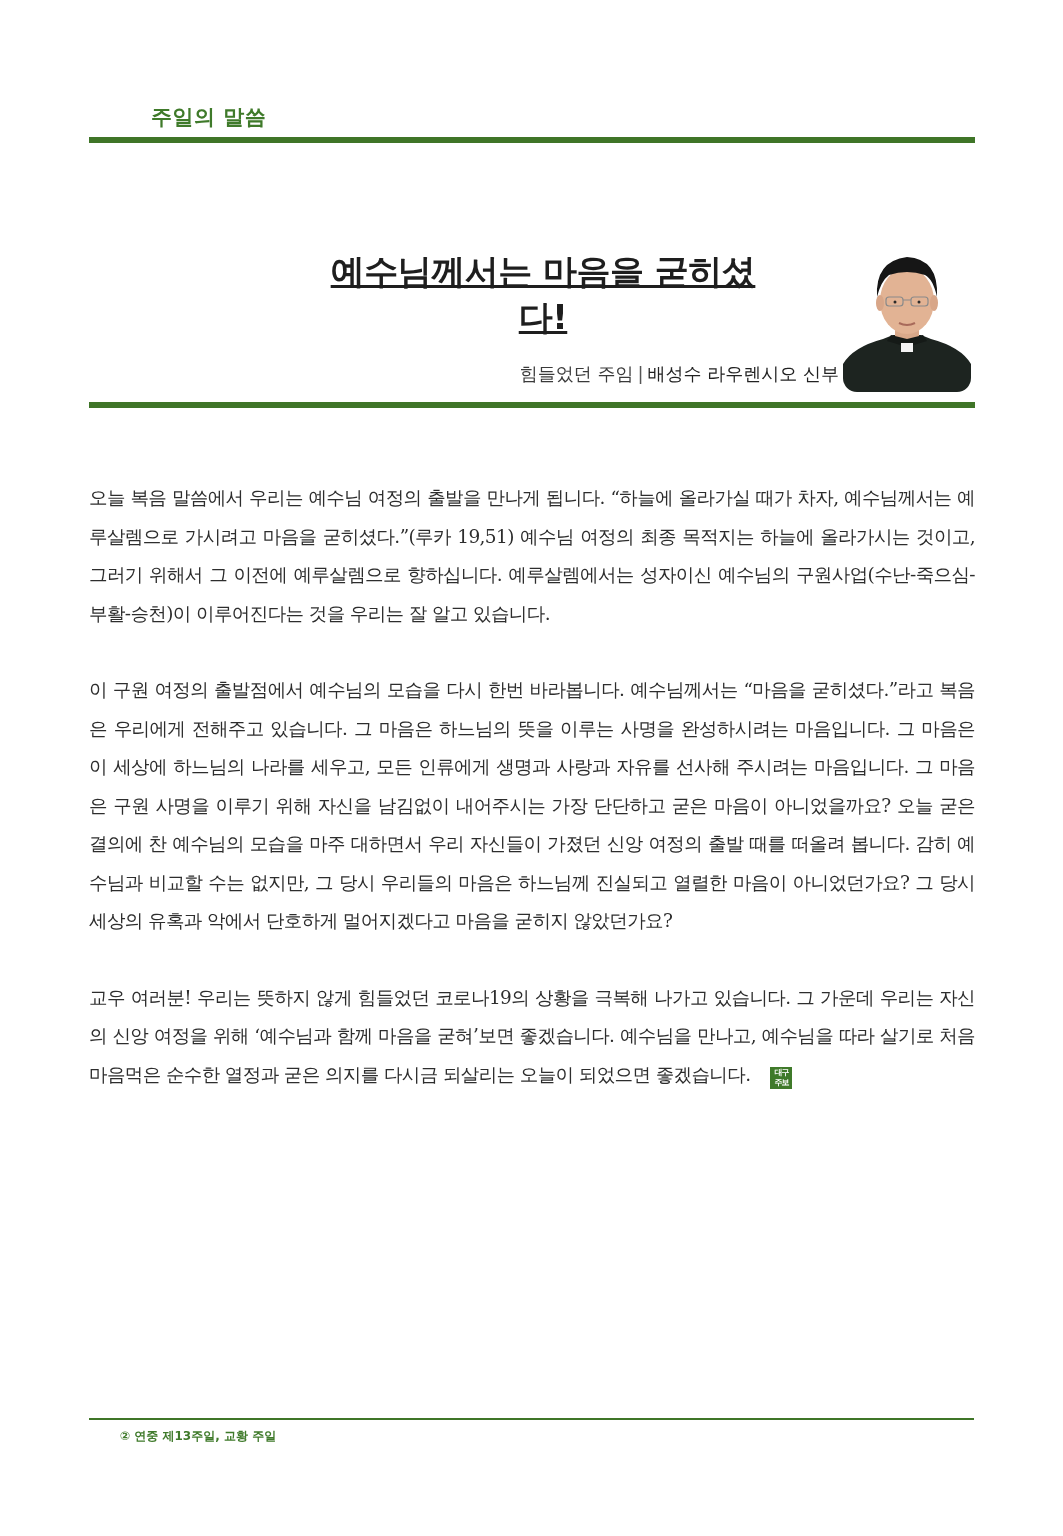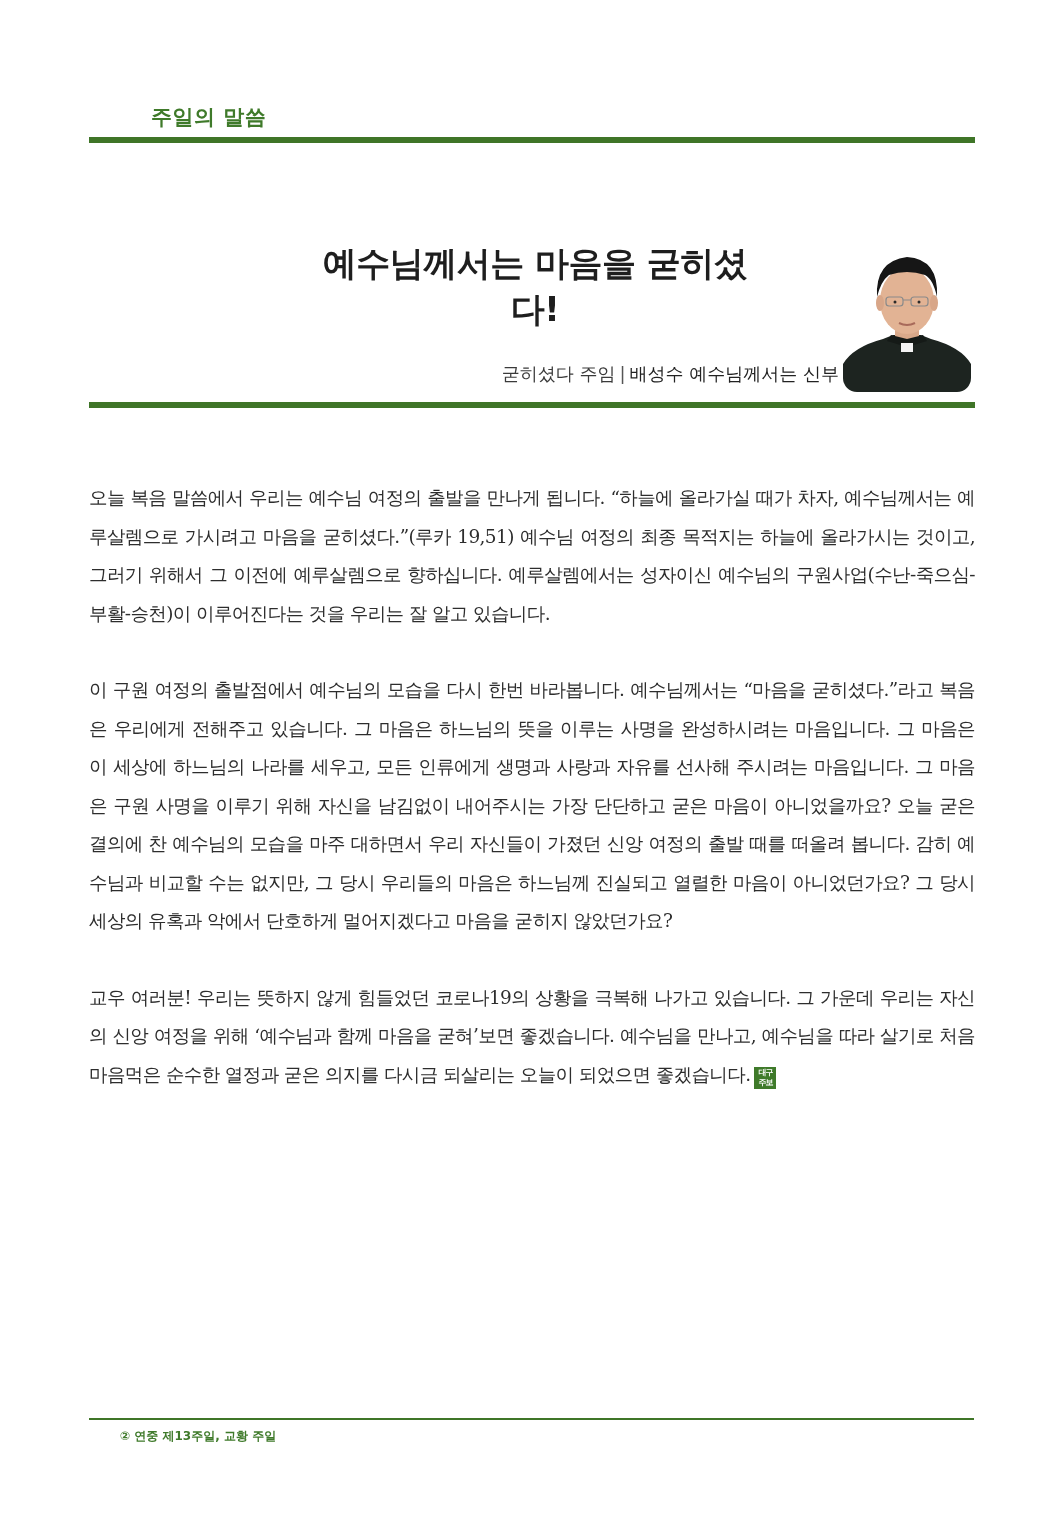--- a/index.html
+++ b/index.html
@@ -39,42 +39,42 @@
     .body-text {
       position: absolute; left: 89px; top: 479px; width: 886px;
       font-family: "DejaVu Serif", "Liberation Serif", serif;
       font-size: 18.5px; line-height: 38.5px; color: #2d2d2d;
       text-align: justify; letter-spacing: -0.6px;
     }
     .body-text p { margin: 0 0 38px 0; }
     .end-mark {
       display: inline-block; width: 22px; height: 22px; background: #3f7a2a;
       color: #ffffff; font-size: 8px; line-height: 10px; text-align: center;
-      vertical-align: -4px; margin-left: 4px; padding-top: 1px; box-sizing: border-box;
+      vertical-align: -4px; margin-left: 20px; padding-top: 1px; box-sizing: border-box;
       font-family: "DejaVu Sans", sans-serif; font-weight: bold; letter-spacing: -1px;
     }
     .rule-foot {
       position: absolute; left: 89px; top: 1418px; width: 885px; height: 2px;
       background: #3f7528;
     }
     .footer-label {
       position: absolute; left: 100px; top: 1428px;
       font-size: 12px; font-weight: bold; color: #3f7a2a; margin-left: 20px;
     }
   </style>
 </head>
 <body>
 
 <div class="section-label">주일의 말씀</div>
 <div class="rule-top"></div>
 
-<h1 class="title" style="margin:0;">예수님께서는 마음을 굳히셨다!</h1>
+<h1 class="title" style="margin:8px;text-decoration:underline;">예수님께서는 마음을 굳히셨다!</h1>
 
 <div class="byline">
-  <span>굳히셨다 주임</span><span class="sep">|</span><span class="name">배성수 예수님께서는 신부</span>
+  <span>힘들었던 주임</span><span class="sep">|</span><span class="name">배성수 라우렌시오 신부</span>
 </div>
 
 <div class="photo">
   <svg width="128" height="153" viewBox="0 0 128 153">
     <rect width="128" height="153" fill="#ffffff"></rect>
 
     <path d="M0 153 L0 125 Q10 108 40 100 L50 96 L78 96 L88 100 Q118 108 128 125 L128 153 Z" fill="#1d2420"></path>
 
     <rect x="52" y="80" width="24" height="22" fill="#d9a98a"></rect>
 

